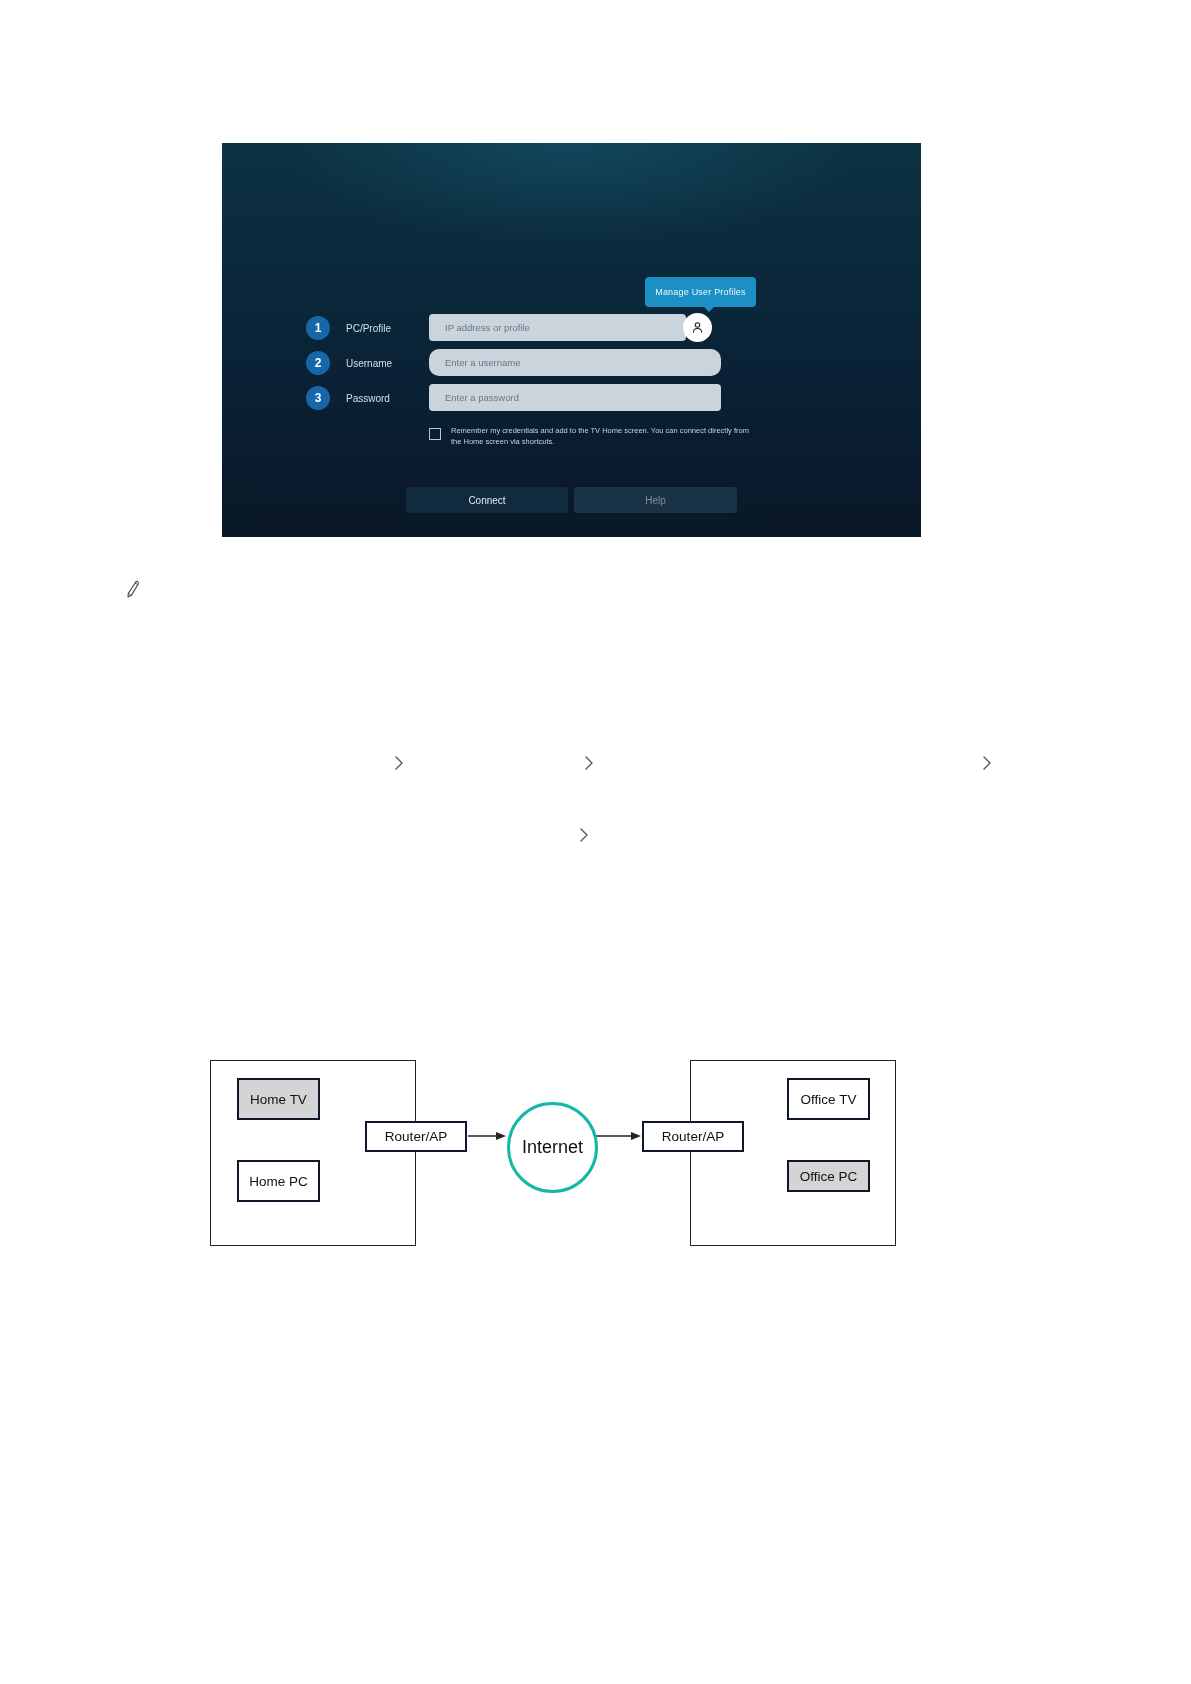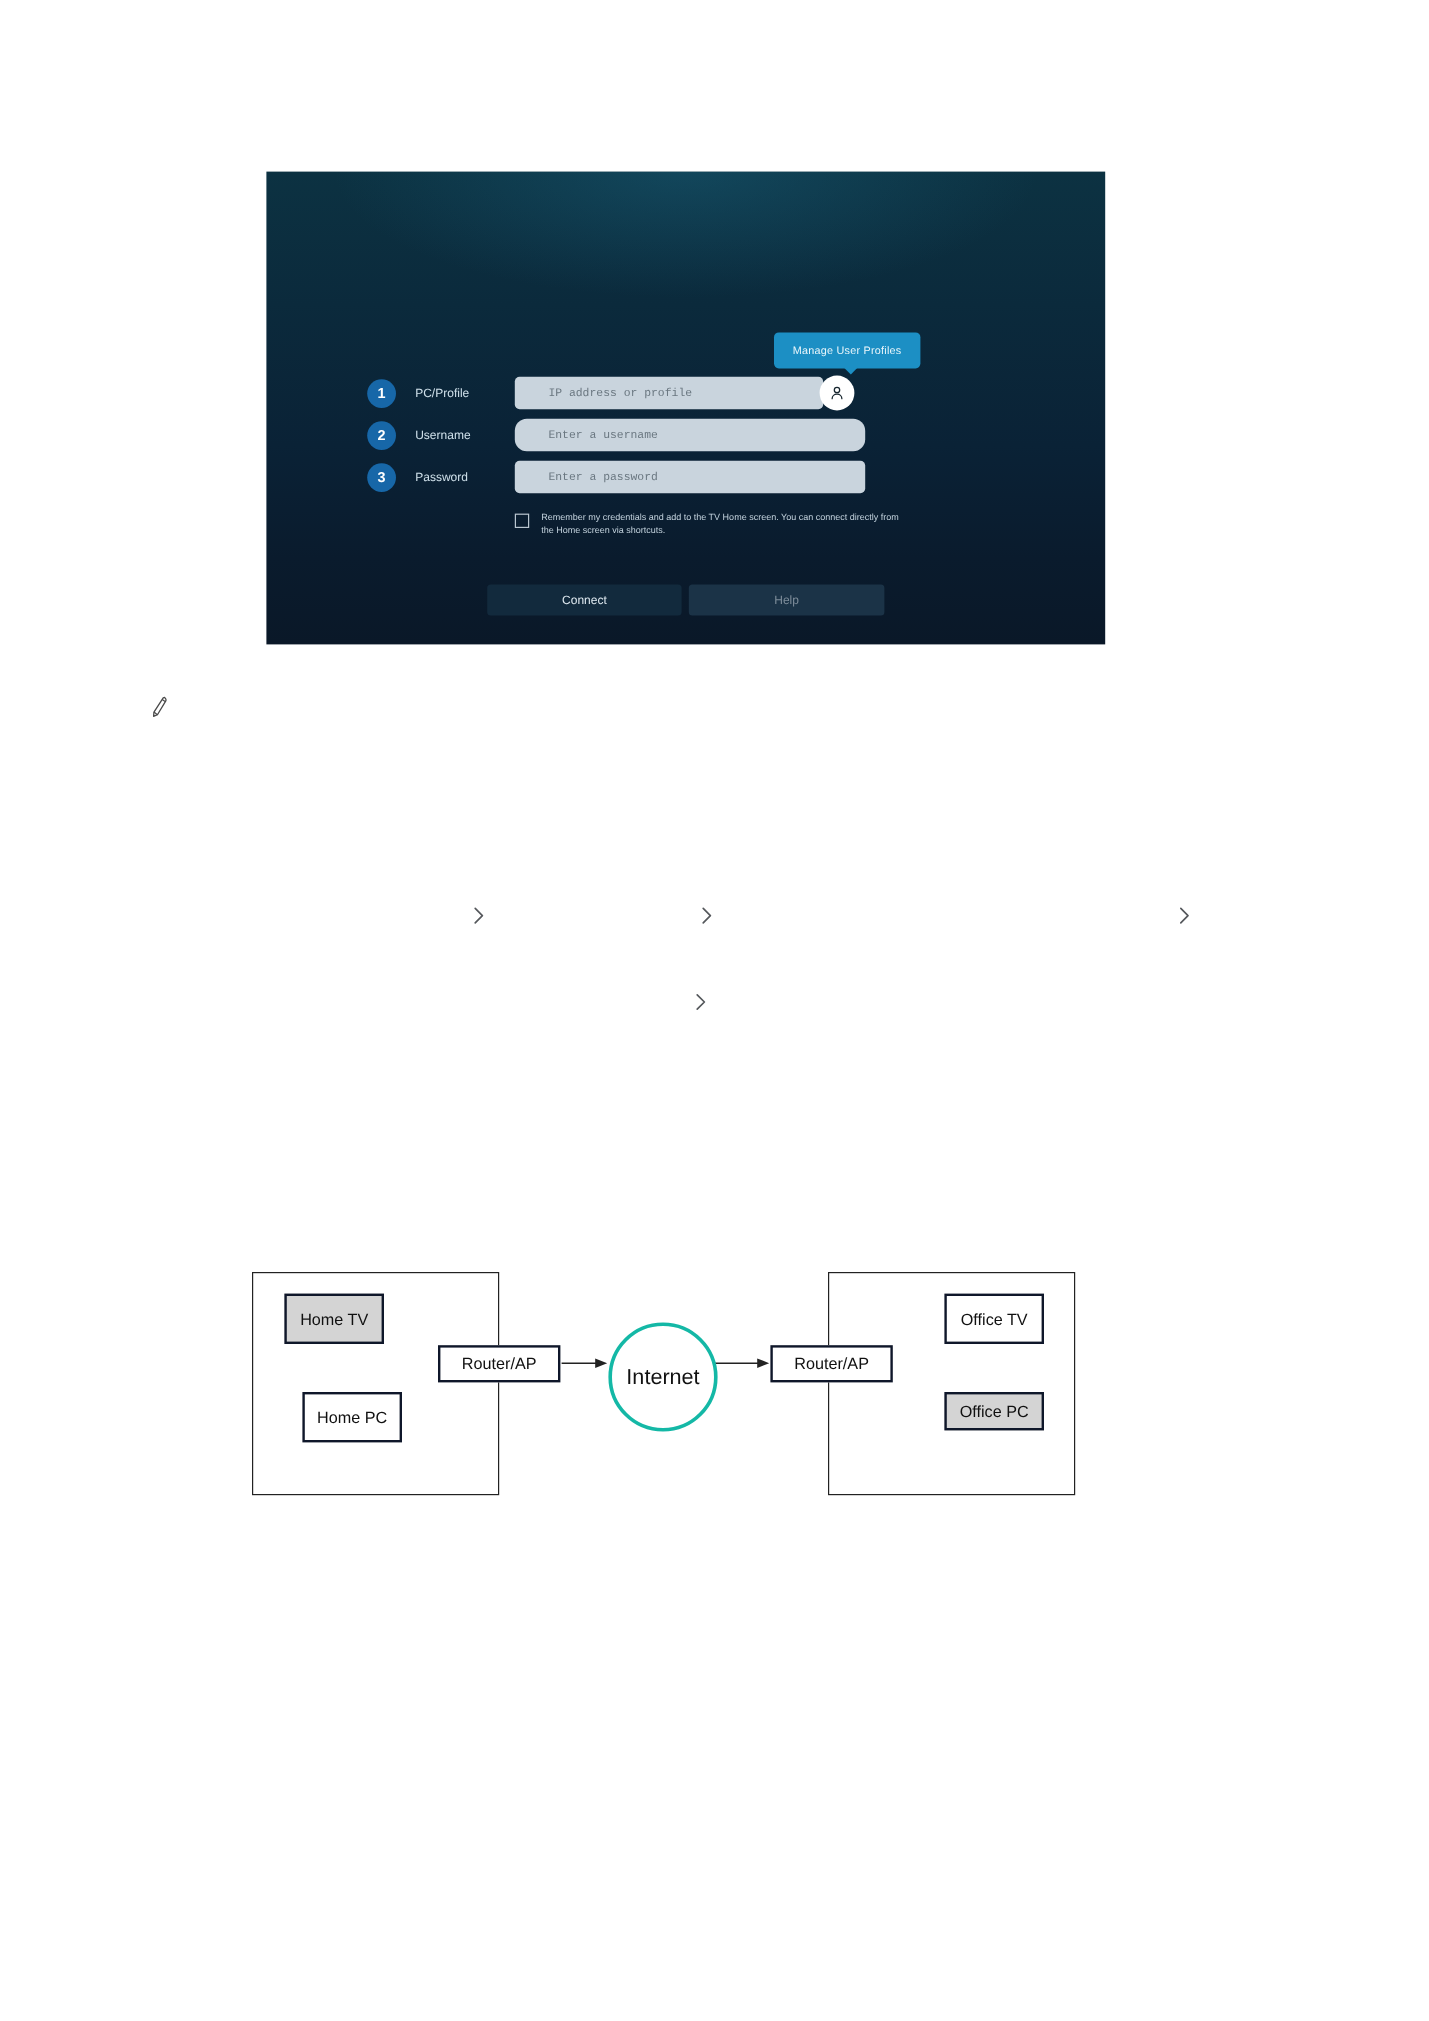--- a/index.html
+++ b/index.html
@@ -30,21 +30,21 @@
     position: absolute;
     left: 0; top: 0; right: 0; height: 150px;
     background: radial-gradient(ellipse 60% 100% at 50% 0%, rgba(30,110,140,0.35), rgba(0,0,0,0) 70%);
     pointer-events: none;
   }
 
   .manage-btn {
     position: absolute;
     left: 423px;
     top: 134px;
-    width: 122px;
+    width: 111px;
     height: 30px;
     background: #1c8fc4;
     border-radius: 4px;
     color: #eaf6fb;
     font-size: 9px;
     display: flex;
     align-items: center;
     justify-content: center;
     letter-spacing: .2px;
   }
@@ -84,25 +84,24 @@
     width: 86px;
     font-size: 10px;
     color: #cfe0ea;
   }
   .field {
     height: 27px;
     background: #c9d4dd;
     border-radius: 4px;
     display: flex;
     align-items: center;
-    padding-left: 28px;
+    padding-left: 16px;
     font-size: 9.5px;
     color: #6a7780;
     box-sizing: border-box;
-    font-family: Liberation Mono, monospace;
   }
   .field-1 { position: absolute; left: 207px; top: 171px; width: 257px; }
   .field-2 { position: absolute; left: 207px; top: 206px; width: 292px; border-radius: 10px; }
   .field-3 { position: absolute; left: 207px; top: 241px; width: 292px; }
 
   .profile-icon {
     position: absolute;
     left: 461px;
     top: 170px;
     width: 29px;
@@ -202,21 +201,21 @@
     display: flex;
     align-items: center;
     justify-content: center;
     font-size: 13.5px;
     color: #111;
     background: #ffffff;
   }
   .node.shaded { background: #d4d4d4; }
 
   .n-home-tv  { left: 27px;  top: 44px;  width: 83px; height: 42px; }
-  .n-home-pc  { left: 42px;  top: 126px; width: 83px; height: 42px; }
+  .n-home-pc  { left: 27px;  top: 126px; width: 83px; height: 42px; }
   .n-router-l { left: 155px; top: 87px;  width: 102px; height: 31px; }
   .n-router-r { left: 432px; top: 87px;  width: 102px; height: 31px; }
   .n-off-tv   { left: 577px; top: 44px;  width: 83px; height: 42px; text-align: center; }
   .n-off-pc   { left: 577px; top: 126px; width: 83px; height: 32px; }
 
   .internet-circle {
     position: absolute;
     left: 297px;
     top: 68px;
     width: 85px;

